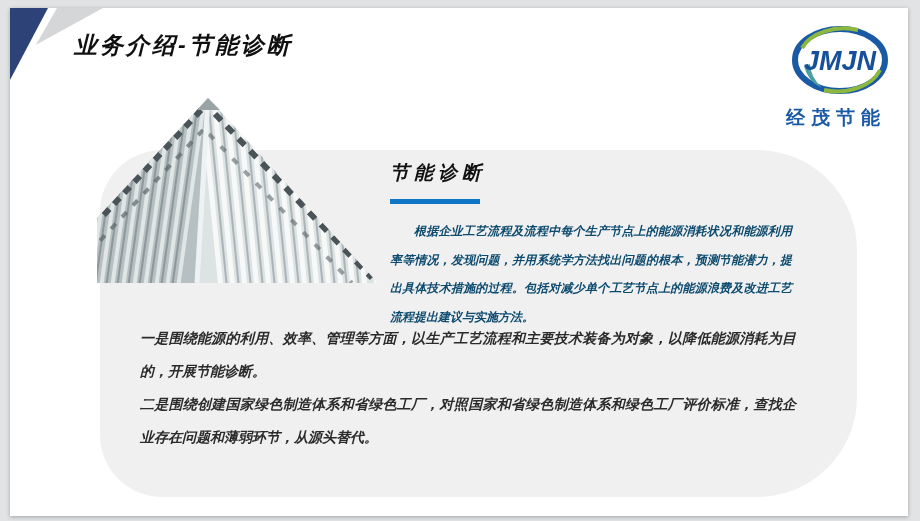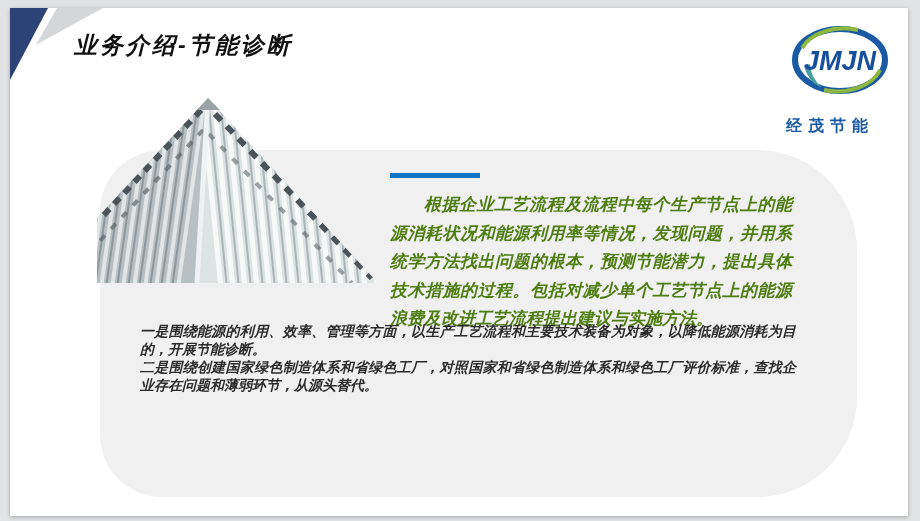--- a/index.html
+++ b/index.html
@@ -20,21 +20,21 @@
   
   .slide-title{
     position:absolute;left:64px;top:22px;
     font-size:23px;font-weight:800;font-style:italic;
     letter-spacing:3px;color:#101010;white-space:nowrap;
   }
   
   .logo{position:absolute;left:770px;top:12px;width:120px;height:100px;text-align:left;}
   .logo-mark{display:block;margin:0 auto;}
   .logo-company{
-    margin-top:16px;font-size:16px;font-weight:700;color:#1a5aa5;
+    margin-top:5px;font-size:19px;font-weight:700;color:#1a5aa5;
     letter-spacing:6px;text-indent:6px;white-space:nowrap;
   }
   
   .content-panel{
     position:absolute;left:90px;top:142px;width:757px;height:347px;
     background:#f0f0f1;
     border-radius:62px 100px 100px 62px;
   }
   
   .building{position:absolute;left:87px;top:80px;width:281px;height:195px;}
@@ -42,29 +42,29 @@
   .section{position:absolute;left:380px;top:152px;width:440px;}
   .section-heading{
     font-size:19px;font-weight:800;font-style:italic;
     letter-spacing:5px;color:#111;margin:0;
   }
   .heading-underline{
     width:90px;height:5px;background:#0f75c5;margin-top:13px;
   }
   .section-paragraph{
     margin:13px 0 0 0;width:402px;
-    font-size:17px;line-height:28.5px;
-    font-weight:700;font-style:italic;color:#4d7c0f;
+    font-size:12px;line-height:28.5px;
+    font-weight:700;font-style:italic;color:#0c4a6e;
     text-indent:2em;text-align:justify;
   }
   
   .items{position:absolute;left:130px;top:314px;width:660px;}
   .item-paragraph{
     margin:0 0 0 0;width:656px;
-    font-size:14px;line-height:18px;
+    font-size:14px;line-height:33px;
     font-weight:700;font-style:italic;color:#2b2b2b;
     text-align:justify;
   }
 </style>
 </head>
 <body>
 
 <div class="stage">
   <div class="slide">
 
@@ -162,20 +162,21 @@
         </g>
         <path d="M118,26 L275,190" stroke="#4a5458" stroke-width="6" stroke-dasharray="9 8" fill="none"></path>
         <path d="M112,46 L255,195" stroke="#5b666a" stroke-width="4" stroke-dasharray="7 10" fill="none" opacity="0.6"></path>
       </g>
 
       <line x1="111" y1="10" x2="100" y2="195" stroke="#eef2f2" stroke-width="5"></line>
       <polygon points="111,10 123,22 100,22" fill="#9aa4a6"></polygon>
     </svg>
 
     <div class="section">
+      <h2 class="section-heading">节能诊断</h2>
       <div class="heading-underline"></div>
       <p class="section-paragraph">根据企业工艺流程及流程中每个生产节点上的能源消耗状况和能源利用率等情况，发现问题，并用系统学方法找出问题的根本，预测节能潜力，提出具体技术措施的过程。包括对减少单个工艺节点上的能源浪费及改进工艺流程提出建议与实施方法。</p>
     </div>
 
     <div class="items">
       <p class="item-paragraph">一是围绕能源的利用、效率、管理等方面，以生产工艺流程和主要技术装备为对象，以降低能源消耗为目的，开展节能诊断。</p>
       <p class="item-paragraph">二是围绕创建国家绿色制造体系和省绿色工厂，对照国家和省绿色制造体系和绿色工厂评价标准，查找企业存在问题和薄弱环节，从源头替代。</p>
     </div>
 
   </div>

